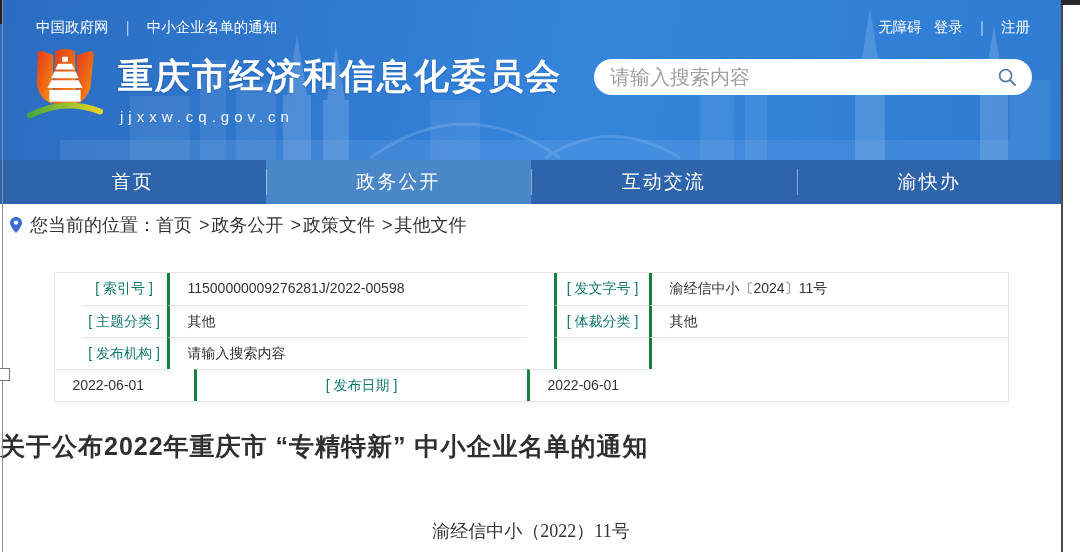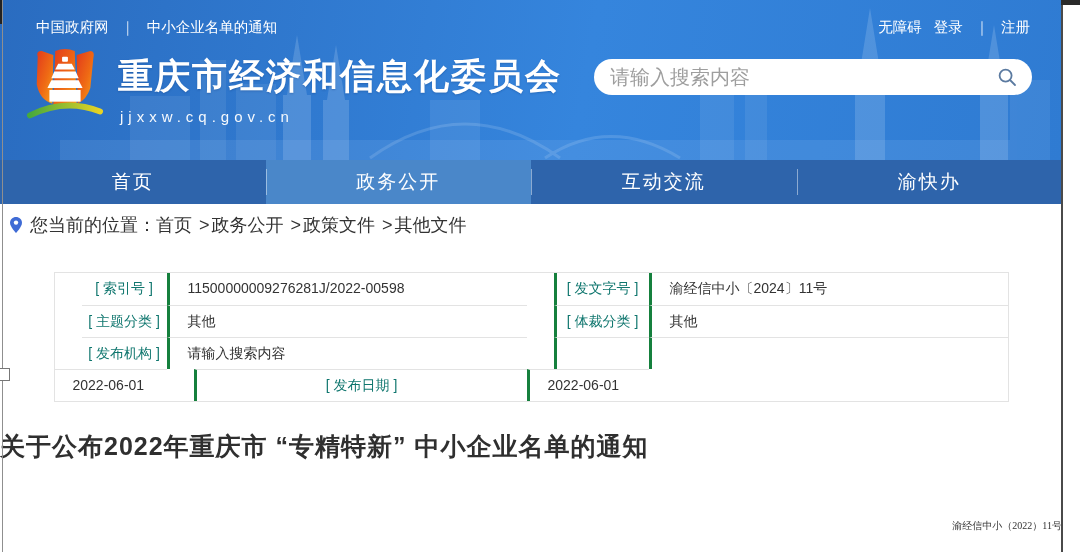--- a/index.html
+++ b/index.html
@@ -92,22 +92,22 @@
   .cell:nth-child(4n+1) { border-left:none; }
   .cell.lab { text-align:center; color:#0f766e;margin-left:27px; }
   .cell.val { padding-left:18px; }
 
   
   .article-title {
     text-align:left; margin-top:28px;
     font-size:25px; font-weight:bold; color:#2f2f2f; letter-spacing:1px;
   }
   .doc-number {
-    text-align:right; margin-top:56px;
-    font-size:10px; color:#333;
+    text-align:center; margin-top:56px;
+    font-size:18px; color:#333;
     font-family:"Liberation Serif", serif;
   }
 
   
   .edge-left-line { position:absolute; left:2px; top:0; width:1px; height:552px; background:#8f8f8f; z-index:5; }
   .edge-left-tick { position:absolute; left:0; top:0; width:2px; height:24px; background:#222; z-index:6; }
   .edge-left-handle {
     position:absolute; left:-3px; top:368px; width:13px; height:13px;
     background:#fff; border:1.5px solid #777; z-index:6;
   }

